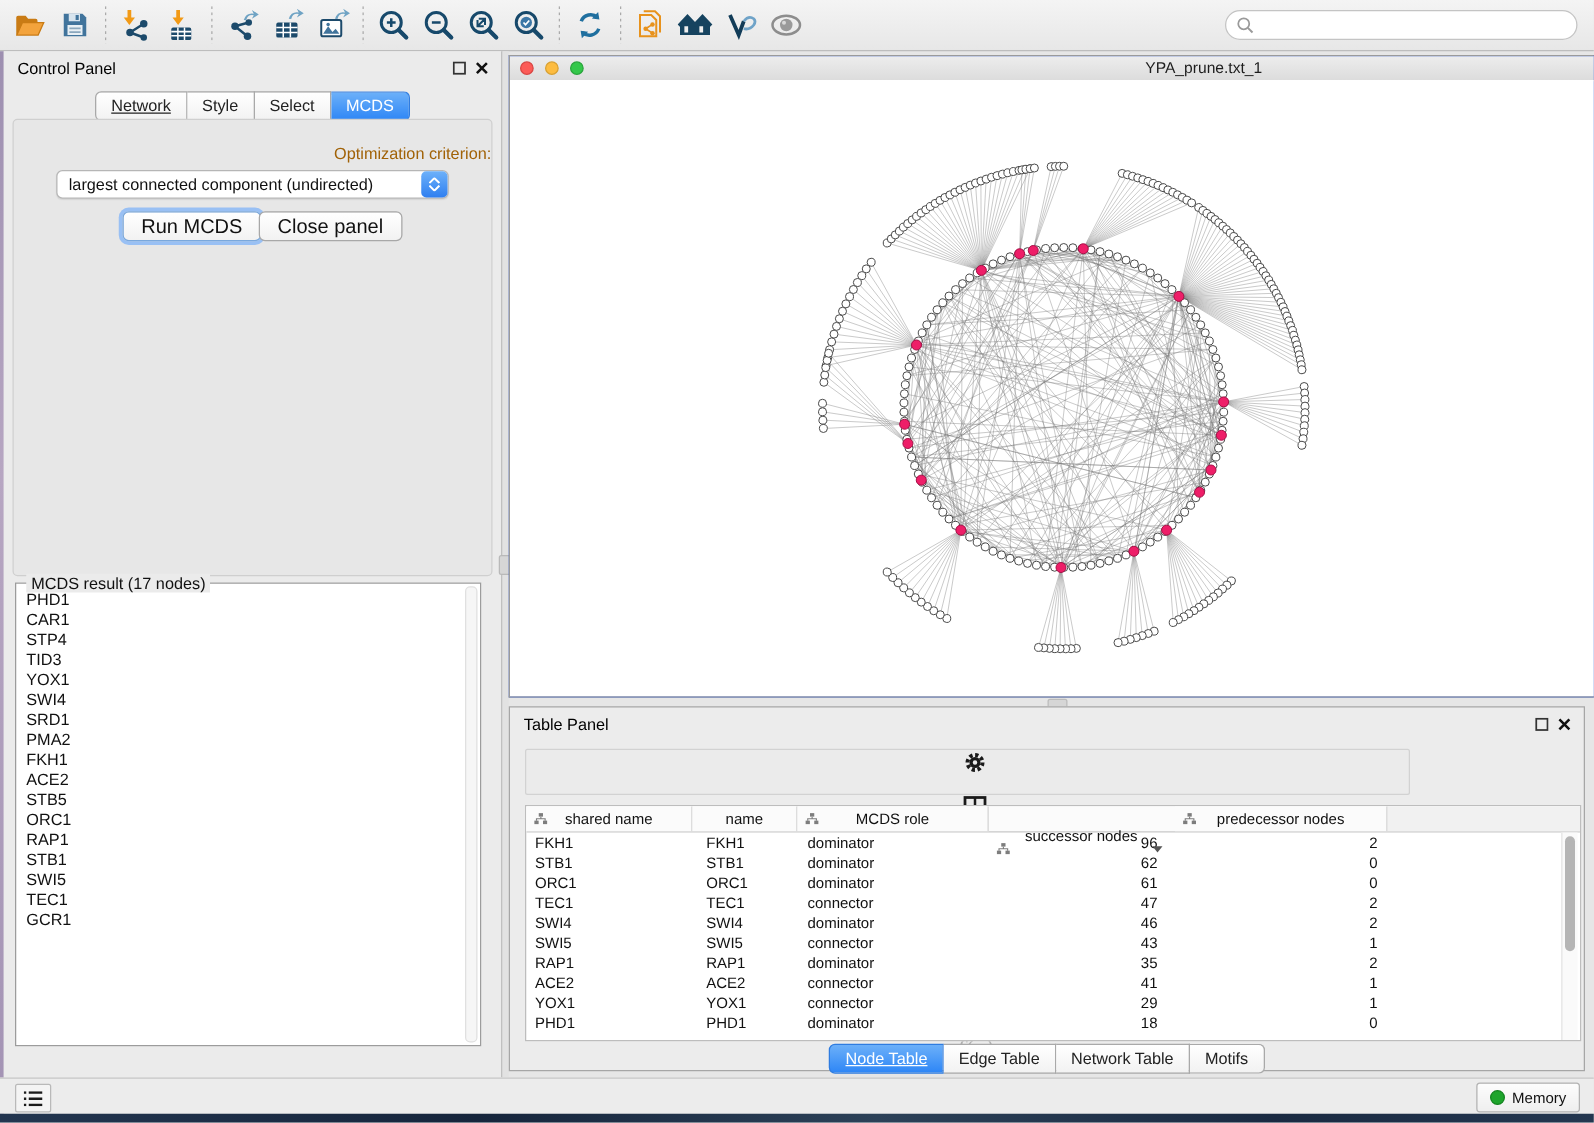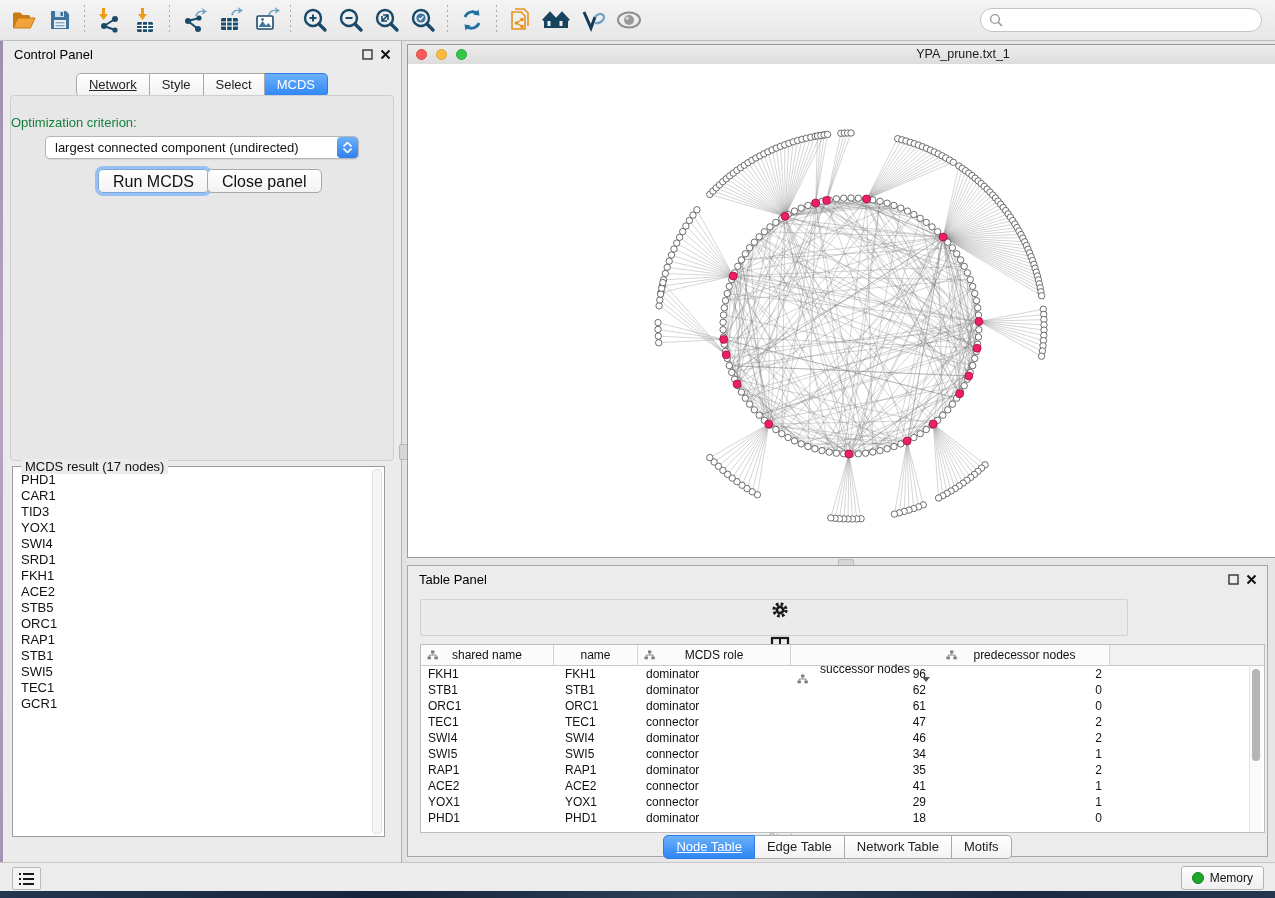--- a/index.html
+++ b/index.html
@@ -41,21 +41,21 @@
   .seg{display:flex;}
   .seg .tab{
     font-size:13px;padding:3px 12px;background:linear-gradient(#fff,#f2f2f2);
     border:1px solid #a9a9a9;border-left-width:0;color:#222;cursor:default;line-height:16px;
   }
   .seg .tab:first-child{border-left-width:1px;border-radius:5px 0 0 5px;text-decoration:underline;}
   .seg .tab:last-child{border-radius:0 5px 5px 0;}
   .seg .tab.sel{background:linear-gradient(#6cb0f9,#2e86f6);color:#fff;border-color:#2f7ce0;}
   #cp-body{position:absolute;left:7px;top:54px;width:384px;height:366px;
     background:#e7e7e7;border:1px solid #cfcfcf;border-radius:4px;box-sizing:border-box;}
-  #opt-label{position:absolute;left:0;top:19px;width:100%;text-align:left;font-size:13px;color:#15803d;}
+  #opt-label{position:absolute;left:0;top:19px;width:100%;text-align:right;font-size:13px;color:#a16207;}
   #opt-select{position:absolute;left:34px;top:40px;width:314px;height:23px;background:#fff;
     border:1px solid #b6b6b6;border-radius:5px;box-sizing:border-box;display:flex;align-items:center;
     font-size:13px;box-shadow:0 1px 1px rgba(0,0,0,.08);}
   #opt-select .val{flex:1;padding-left:9px;white-space:nowrap;overflow:hidden;}
   #opt-select .cap{width:21px;height:21px;border-radius:4px;margin-right:0px;
     background:linear-gradient(#6db1fa,#2f7ff0);display:flex;flex-direction:column;
     align-items:center;justify-content:center;gap:1px;}
   .btn{background:linear-gradient(#ffffff,#f2f2f2);border:1px solid #a8a8a8;border-radius:5px;
     font-size:16px;padding:3px 14px;color:#111;}
   #run-btn{position:absolute;left:87px;top:73px;height:24px;
@@ -316,24 +316,26 @@
       </span>
     </div>
     <button class="btn" id="run-btn">Run MCDS</button>
     <button class="btn" id="closep-btn">Close panel</button>
   </div>
   <div id="mcds-fieldset">
     <span id="mcds-legend">MCDS result (17 nodes)</span>
     <div id="mcds-list">
         <div>PHD1</div>
         <div>CAR1</div>
+        <div>STP4</div>
         <div>TID3</div>
         <div>YOX1</div>
         <div>SWI4</div>
         <div>SRD1</div>
+        <div>PMA2</div>
         <div>FKH1</div>
         <div>ACE2</div>
         <div>STB5</div>
         <div>ORC1</div>
         <div>RAP1</div>
         <div>STB1</div>
         <div>SWI5</div>
         <div>TEC1</div>
         <div>GCR1</div>
       </div>
@@ -1263,21 +1265,21 @@
           <div class="tcell c0">SWI4</div>
           <div class="tcell c1">SWI4</div>
           <div class="tcell c2">dominator</div>
           <div class="tcell c3">46</div>
           <div class="tcell c4">2</div>
         </div>
         <div class="trow">
           <div class="tcell c0">SWI5</div>
           <div class="tcell c1">SWI5</div>
           <div class="tcell c2">connector</div>
-          <div class="tcell c3">34</div>
+          <div class="tcell c3">43</div>
           <div class="tcell c4">1</div>
         </div>
         <div class="trow">
           <div class="tcell c0">RAP1</div>
           <div class="tcell c1">RAP1</div>
           <div class="tcell c2">dominator</div>
           <div class="tcell c3">35</div>
           <div class="tcell c4">2</div>
         </div>
         <div class="trow">

